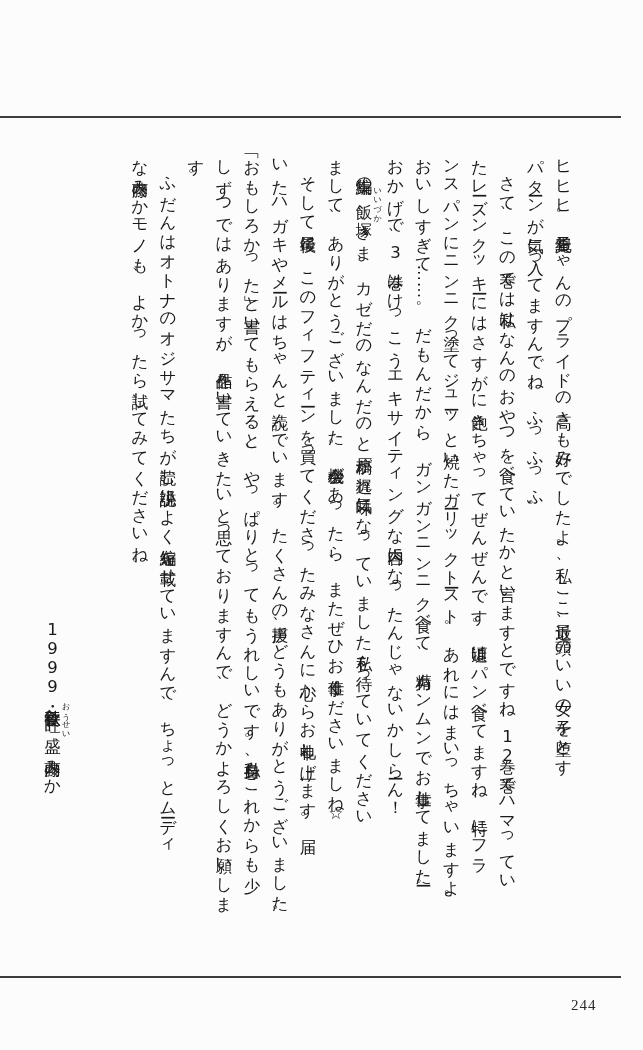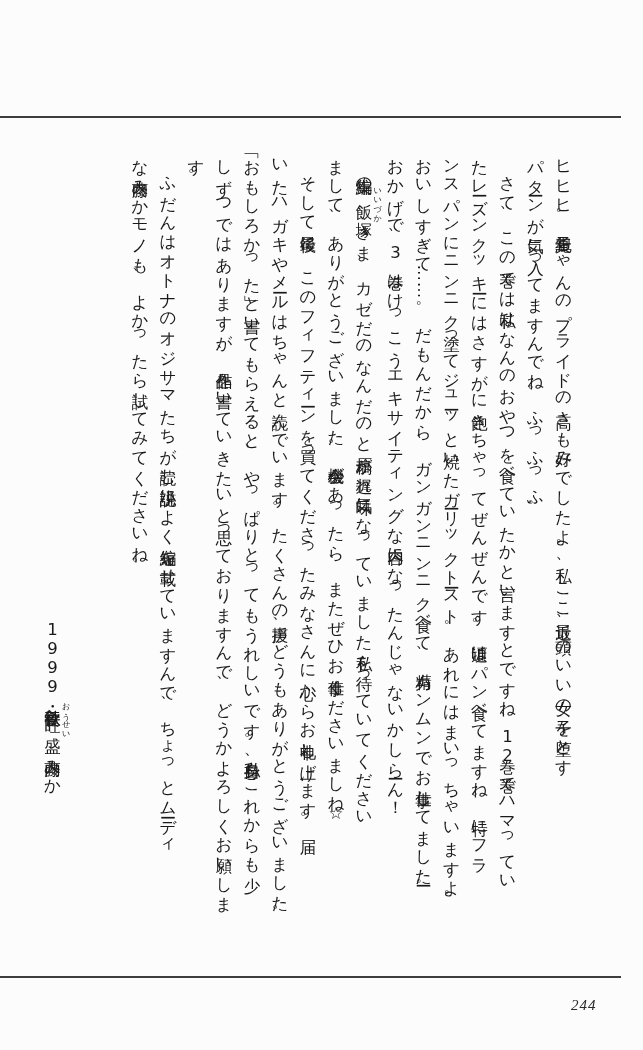--- a/index.html
+++ b/index.html
@@ -55,21 +55,20 @@
   }
   .signature {
     padding-top: 472px;
     margin-right: 56px;
   }
   .page-number {
     position: absolute;
     left: 571px;
     top: 997px;
     font-family: "Liberation Serif", serif;
-    font-style: italic;
     font-size: 15px;
     letter-spacing: 1px;
     color: #2b2b2b;
   }
 </style>
 </head>
 <body>
 
 <div class="page">
   <div class="rule rule-top"></div>

